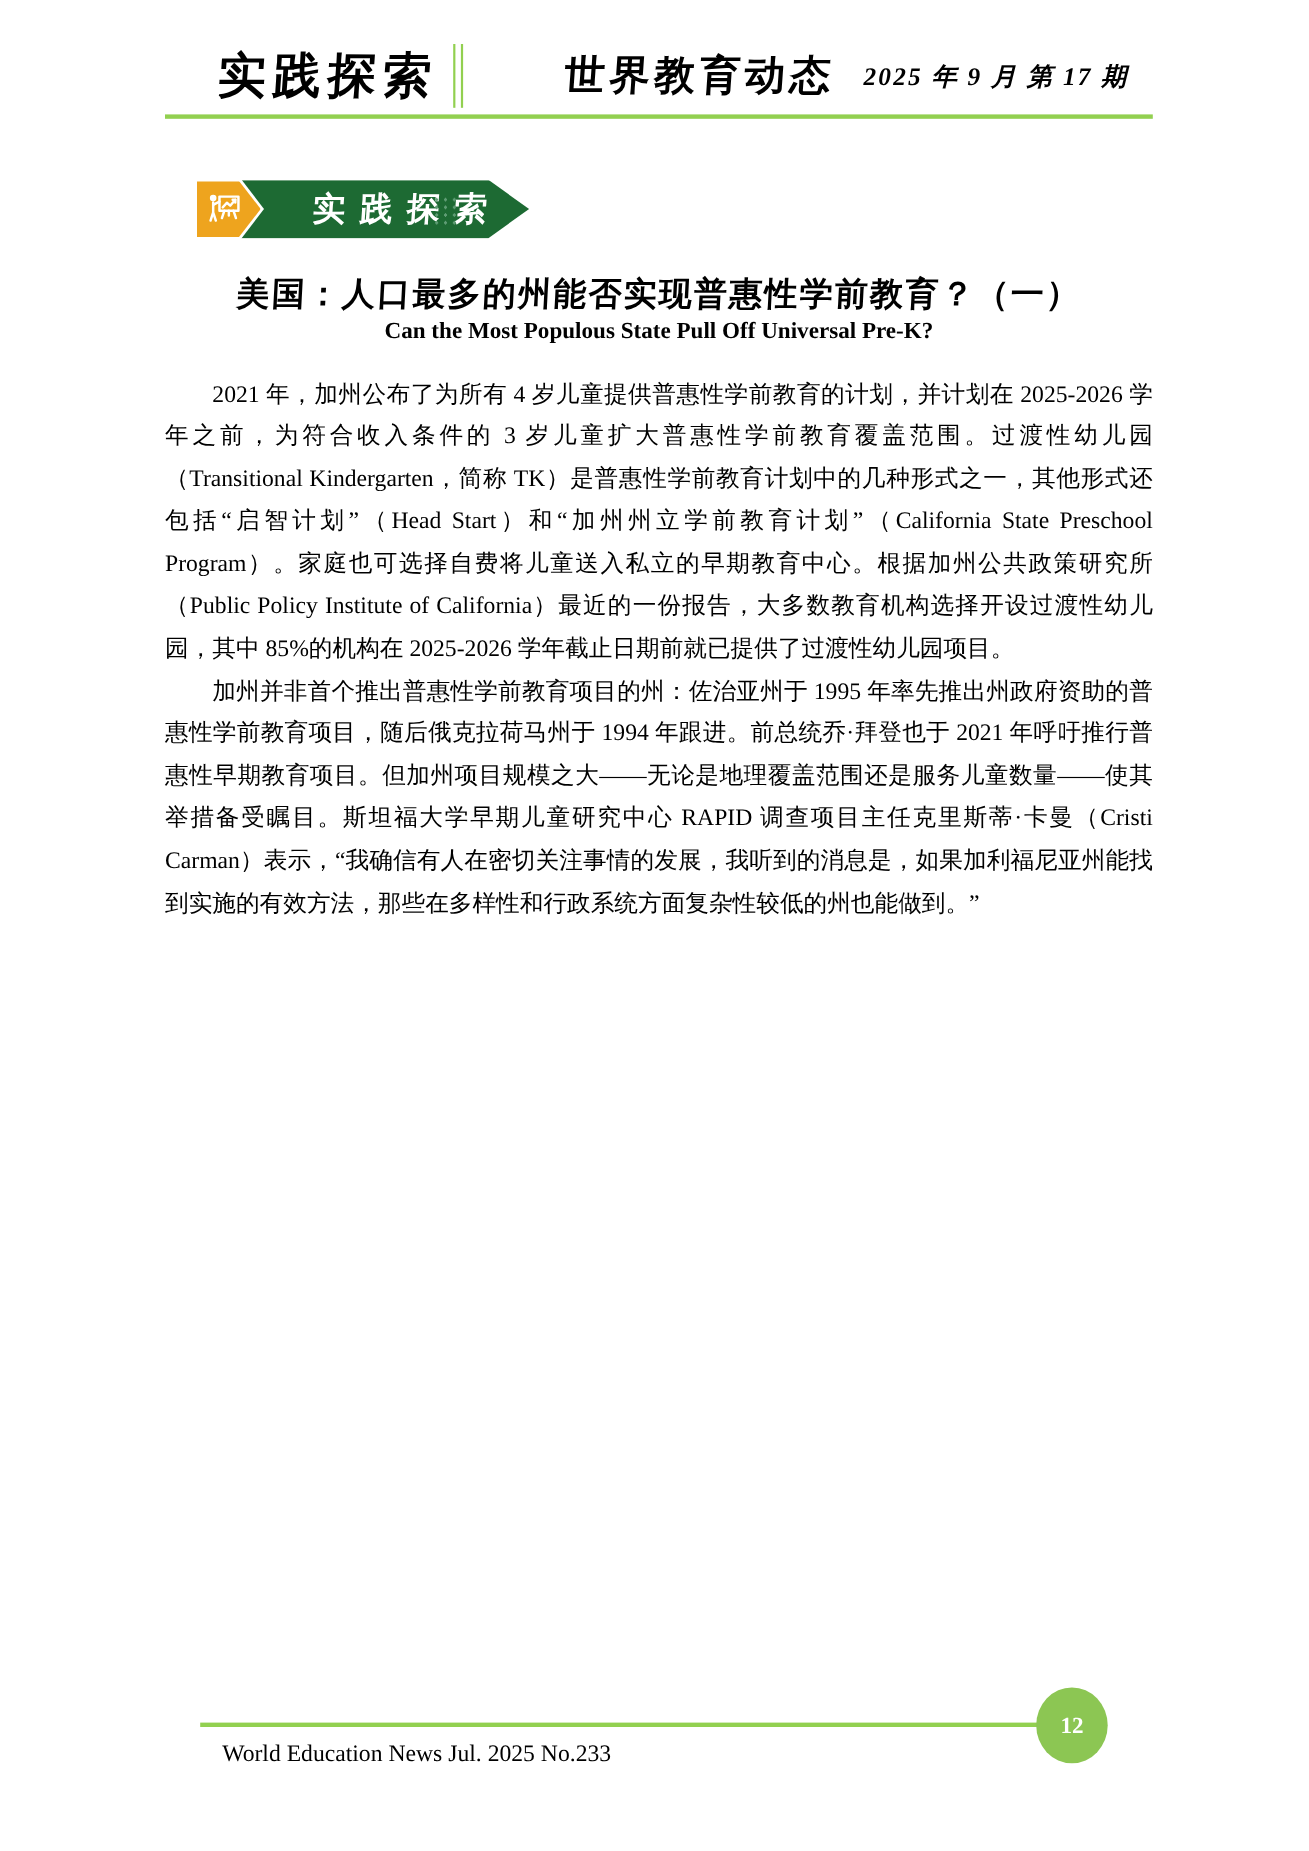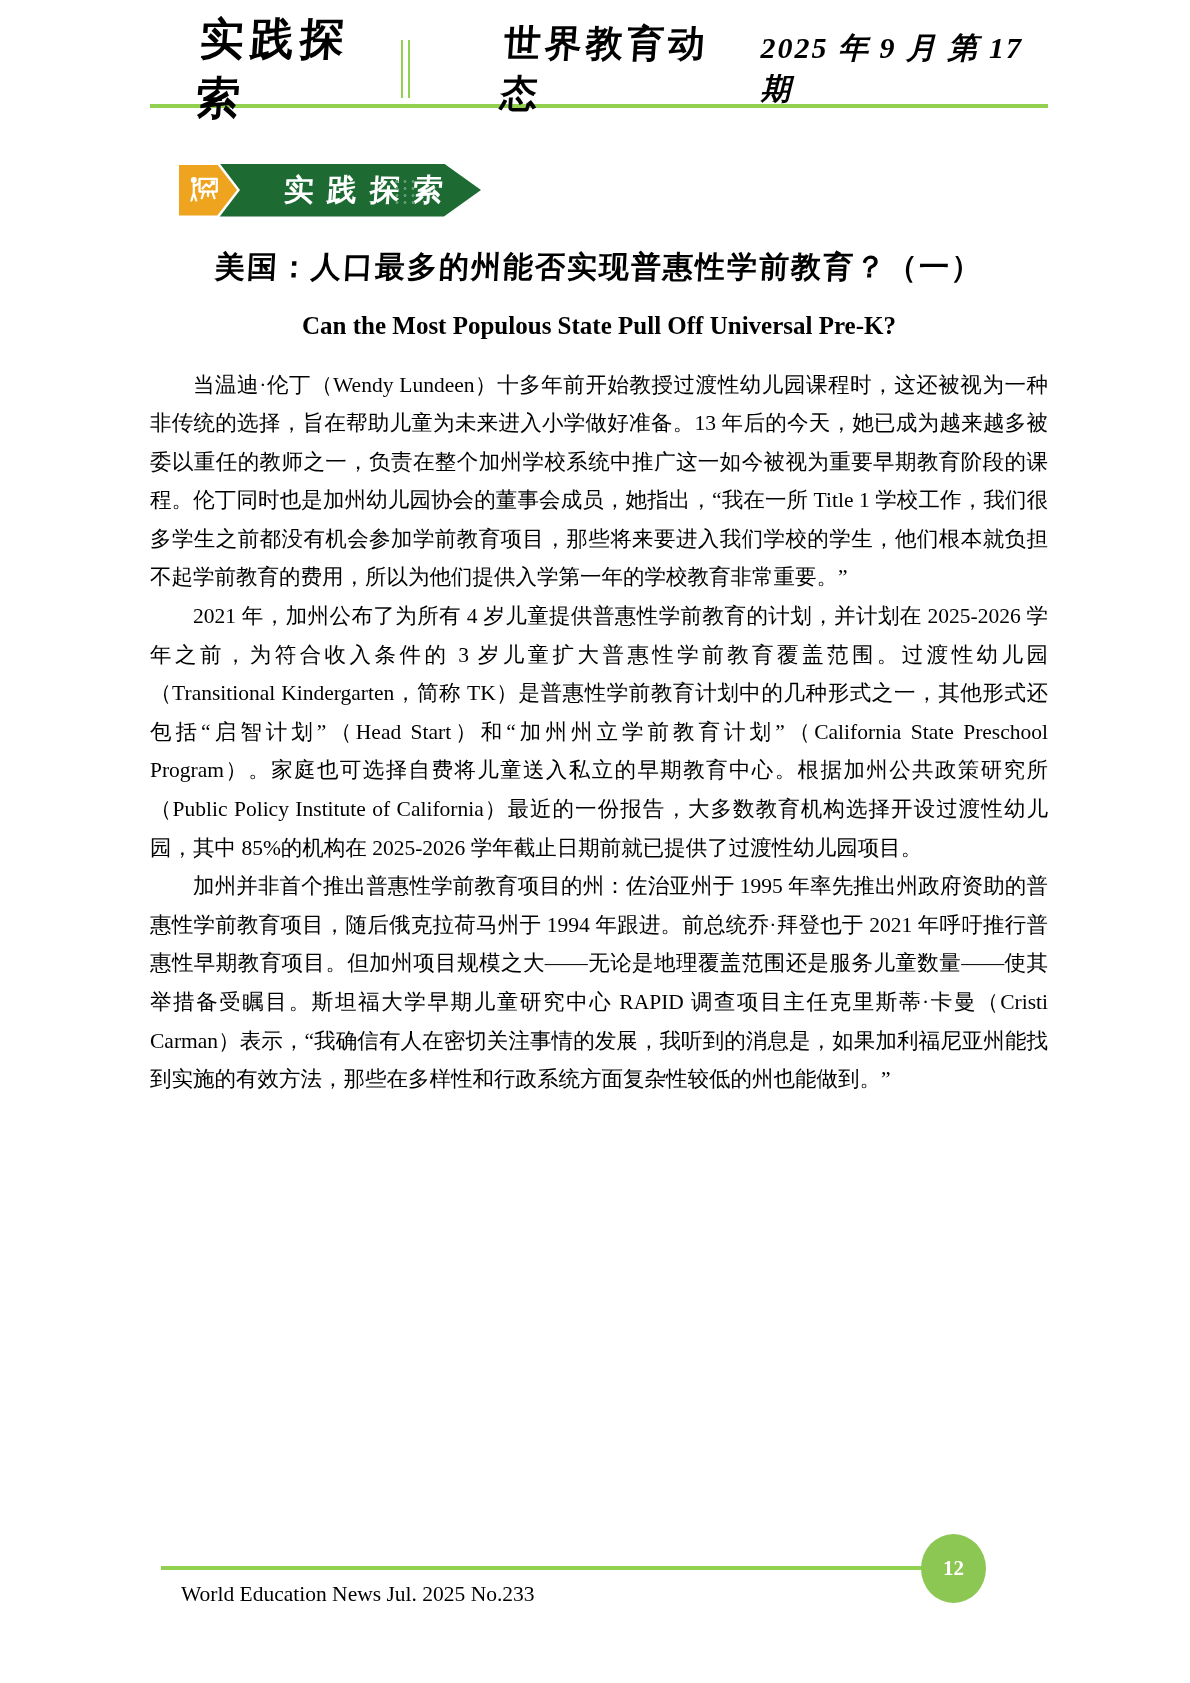--- a/index.html
+++ b/index.html
@@ -33,21 +33,21 @@
     border-right: 2.5px solid #92d050;
     margin-left: 14px;
   }
   .masthead-journal {
     font-size: 37px; font-weight: bold;
     margin-left: 92px;
     letter-spacing: 4px;
     transform: skewX(-4deg);
   }
   .masthead-issue {
-    font-size: 30px; font-weight: bold; font-style: italic;
+    font-size: 23px; font-weight: bold; font-style: italic;
     margin-left: 26px;
     letter-spacing: 2px;
   }
   .header-rule {
     height: 3.5px; background: #92d050;
     margin-top: 2px;
   }
 
   
   .banner {
@@ -93,42 +93,42 @@
 
   
   .title-zh {
     margin-top: 28px;
     text-align: center;
     font-size: 30px; font-weight: bold;
     letter-spacing: 2px;
     transform: skewX(-3deg);
   }
   .title-en {
-    margin-top: 24px;
+    margin-top: 0;
     text-align: center;
-    font-size: 25px; font-weight: bold;
+    font-size: 21px; font-weight: bold;
   }
 
   
   .body-text { margin-top: 26px; }
   .body-text p {
     font-size: 21.5px;
     line-height: 38.6px;
     text-align: justify;
     text-indent: 2em;
   }
   .section-heading {
     margin-top: 30px;
     font-size: 22px; font-weight: bold;
     line-height: 39px;
     text-indent: 2em;
   }
 
   
-  .footer { position: absolute; left: 135px; right: 142px; bottom: 40px; height: 95px; }
+  .footer { position: absolute; left: 156px; right: 142px; bottom: 40px; height: 95px; }
   .footer-rule {
     position: absolute; left: 26px; top: 18px;
     width: 762px; height: 4px;
     background: #92d050;
   }
   .page-badge {
     position: absolute; left: 786px; top: -14px;
     width: 65px; height: 69px;
     background: #8cc653;
     border-radius: 50%;
@@ -170,21 +170,20 @@
         <path d="M18.6 6.4 L18.6 8 M18.6 6.4 L17 6.4"></path>
         <path d="M12 13 L10.5 17.5 M17.5 13 L19 17.5 M14.7 13 L14.7 16"></path>
       </svg>
     </div>
   </div>
 
   <div class="title-zh">美国：人口最多的州能否实现普惠性学前教育？（一）</div>
   <div class="title-en">Can the Most Populous State Pull Off Universal Pre-K?</div>
 
   <div class="body-text">
-    <p>当温迪·伦丁（Wendy Lundeen）十多年前开始教授过渡性幼儿园课程时，这还被视为一种非传统的选择，旨在帮助儿童为未来进入小学做好准备。13 年后的今天，她已成为越来越多被委以重任的教师之一，负责在整个加州学校系统中推广这一如今被视为重要早期教育阶段的课程。伦丁同时也是加州幼儿园协会的董事会成员，她指出，“我在一所 Title 1 学校工作，我们很多学生之前都没有机会参加学前教育项目，那些将来要进入我们学校的学生，他们根本就负担不起学前教育的费用，所以为他们提供入学第一年的学校教育非常重要。”</p>
 
 
     <p>2021 年，加州公布了为所有 4 岁儿童提供普惠性学前教育的计划，并计划在 2025-2026 学年之前，为符合收入条件的 3 岁儿童扩大普惠性学前教育覆盖范围。过渡性幼儿园（Transitional Kindergarten，简称 TK）是普惠性学前教育计划中的几种形式之一，其他形式还包括“启智计划”（Head Start）和“加州州立学前教育计划”（California State Preschool Program）。家庭也可选择自费将儿童送入私立的早期教育中心。根据加州公共政策研究所（Public Policy Institute of California）最近的一份报告，大多数教育机构选择开设过渡性幼儿园，其中 85%的机构在 2025-2026 学年截止日期前就已提供了过渡性幼儿园项目。</p>
     <p>加州并非首个推出普惠性学前教育项目的州：佐治亚州于 1995 年率先推出州政府资助的普惠性学前教育项目，随后俄克拉荷马州于 1994 年跟进。前总统乔·拜登也于 2021 年呼吁推行普惠性早期教育项目。但加州项目规模之大——无论是地理覆盖范围还是服务儿童数量——使其举措备受瞩目。斯坦福大学早期儿童研究中心 RAPID 调查项目主任克里斯蒂·卡曼（Cristi Carman）表示，“我确信有人在密切关注事情的发展，我听到的消息是，如果加利福尼亚州能找到实施的有效方法，那些在多样性和行政系统方面复杂性较低的州也能做到。”</p>
   </div>
 
   <div class="footer">
     <div class="footer-rule"></div>
     <div class="page-badge">12</div>
     <div class="footer-text">World Education News Jul. 2025 No.233</div>

